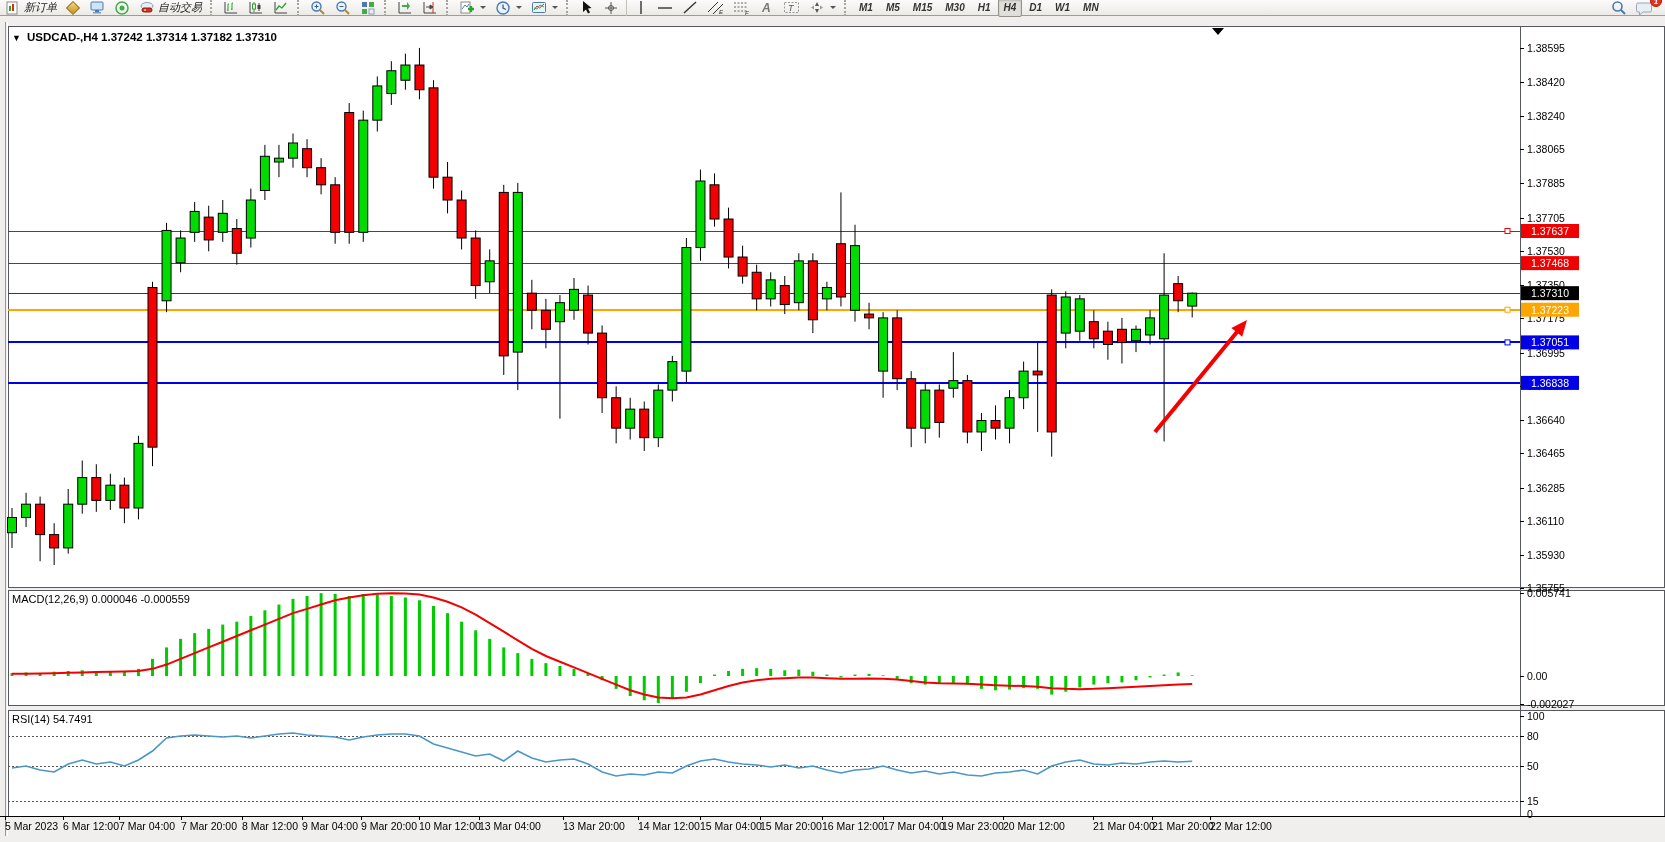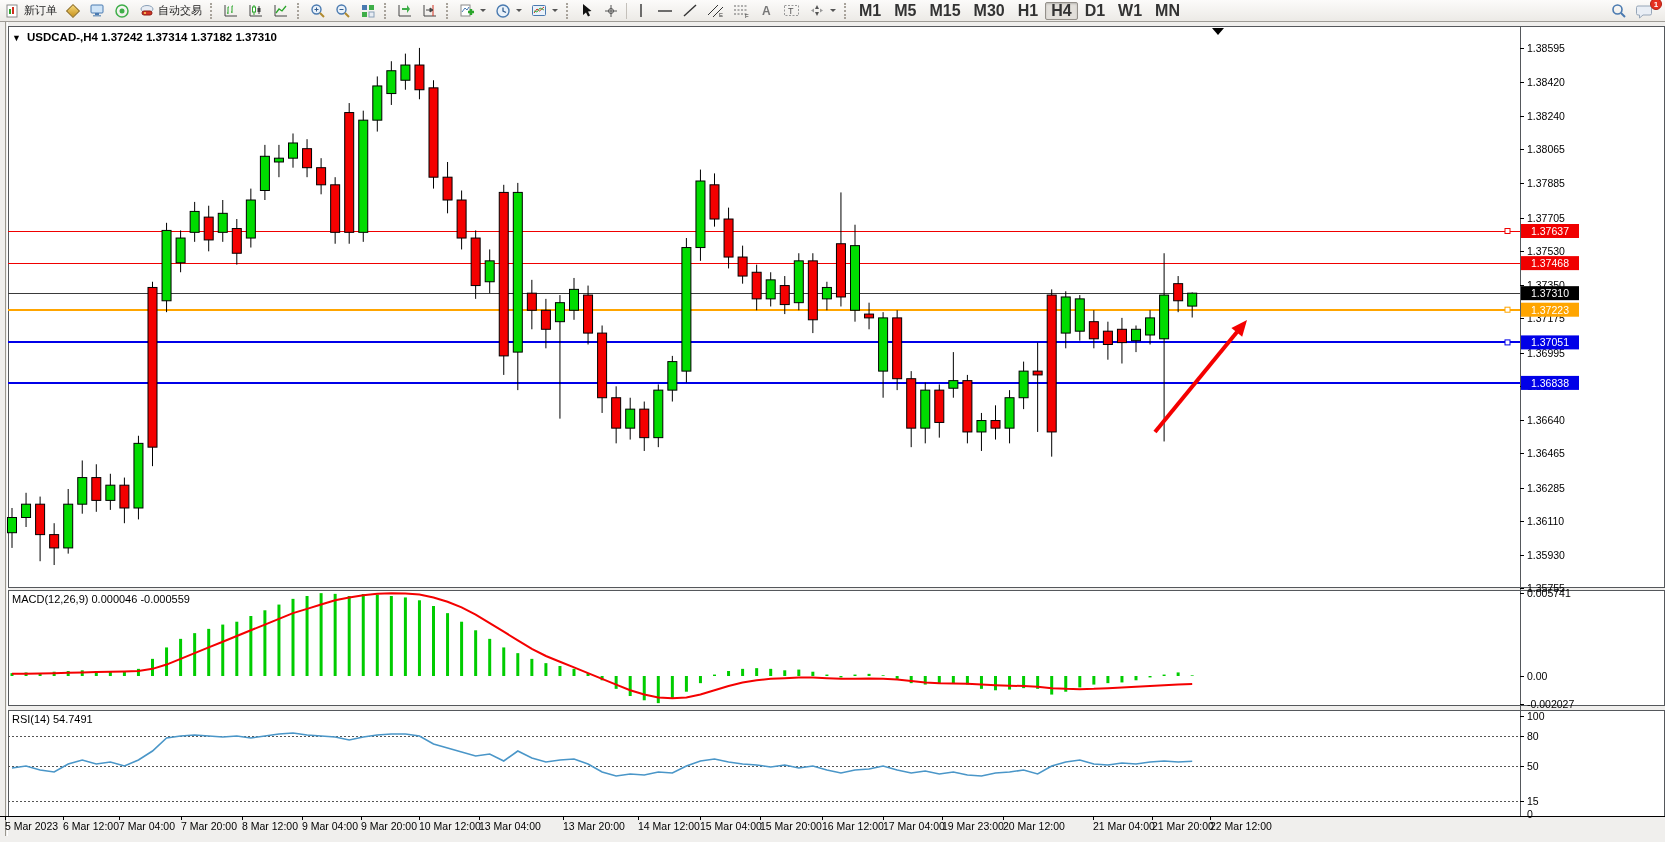--- a/index.html
+++ b/index.html
@@ -1,28 +1,28 @@
 <!DOCTYPE html>
 <html><head>
 <meta charset="utf-8">
 <style>
   html,body{margin:0;padding:0;background:#d6d3ce;}
   *{box-sizing:border-box;}
   .app{position:relative;width:1665px;height:842px;background:#f0efed;overflow:hidden;
        font-family:"Liberation Sans",sans-serif;}
   
-  .tb{position:absolute;top:0;left:0;width:1665px;height:22px;
+  .tb{position:absolute;top:0;left:0;width:1665px;height:16px;
       background:linear-gradient(#fcfbfa,#eceae6);border-bottom:1px solid #9f9c96;
-      display:flex;align-items:center;padding:0 2px;gap:1px;}
+      display:flex;align-items:center;padding:0 2px;gap:1px;font-style:italic;}
   .tbtn{height:20px;min-width:22px;display:flex;align-items:center;justify-content:center;
         padding:0 3px;gap:3px;border:1px solid transparent;border-radius:2px;
         font-size:11px;color:#222;cursor:default;}
   .grip{width:5px;height:16px;margin:0 3px;border-left:2px dotted #a8a39b;}
   .vsep{width:1px;height:16px;background:#c4c0ba;margin:0 2px;}
-  .tf{font-weight:bold;font-size:16px;color:#333;padding:0 5px;height:18px;}
+  .tf{font-weight:bold;font-size:10px;color:#333;padding:0 5px;height:18px;}
   .tf.active{border:1px solid #94908a;background:#e2dfda;box-shadow:inset 0 1px 2px rgba(0,0,0,.18);}
   .caret{width:0;height:0;border-left:3px solid transparent;border-right:3px solid transparent;
          border-top:3px solid #555;margin-left:2px;}
   .diamond{width:10px;height:10px;background:linear-gradient(135deg,#f6d877,#c8921d);
            transform:rotate(45deg);border:1px solid #8a6510;}
   .badge{position:absolute;top:-4px;right:-6px;width:12px;height:12px;border-radius:50%;
          background:#e53020;color:#fff;font-size:8px;font-weight:bold;line-height:12px;
          text-align:center;border:1px solid #b01d10;}
   .chat-wrap{position:relative;margin-right:6px;}
   .spacer{flex:1;}

